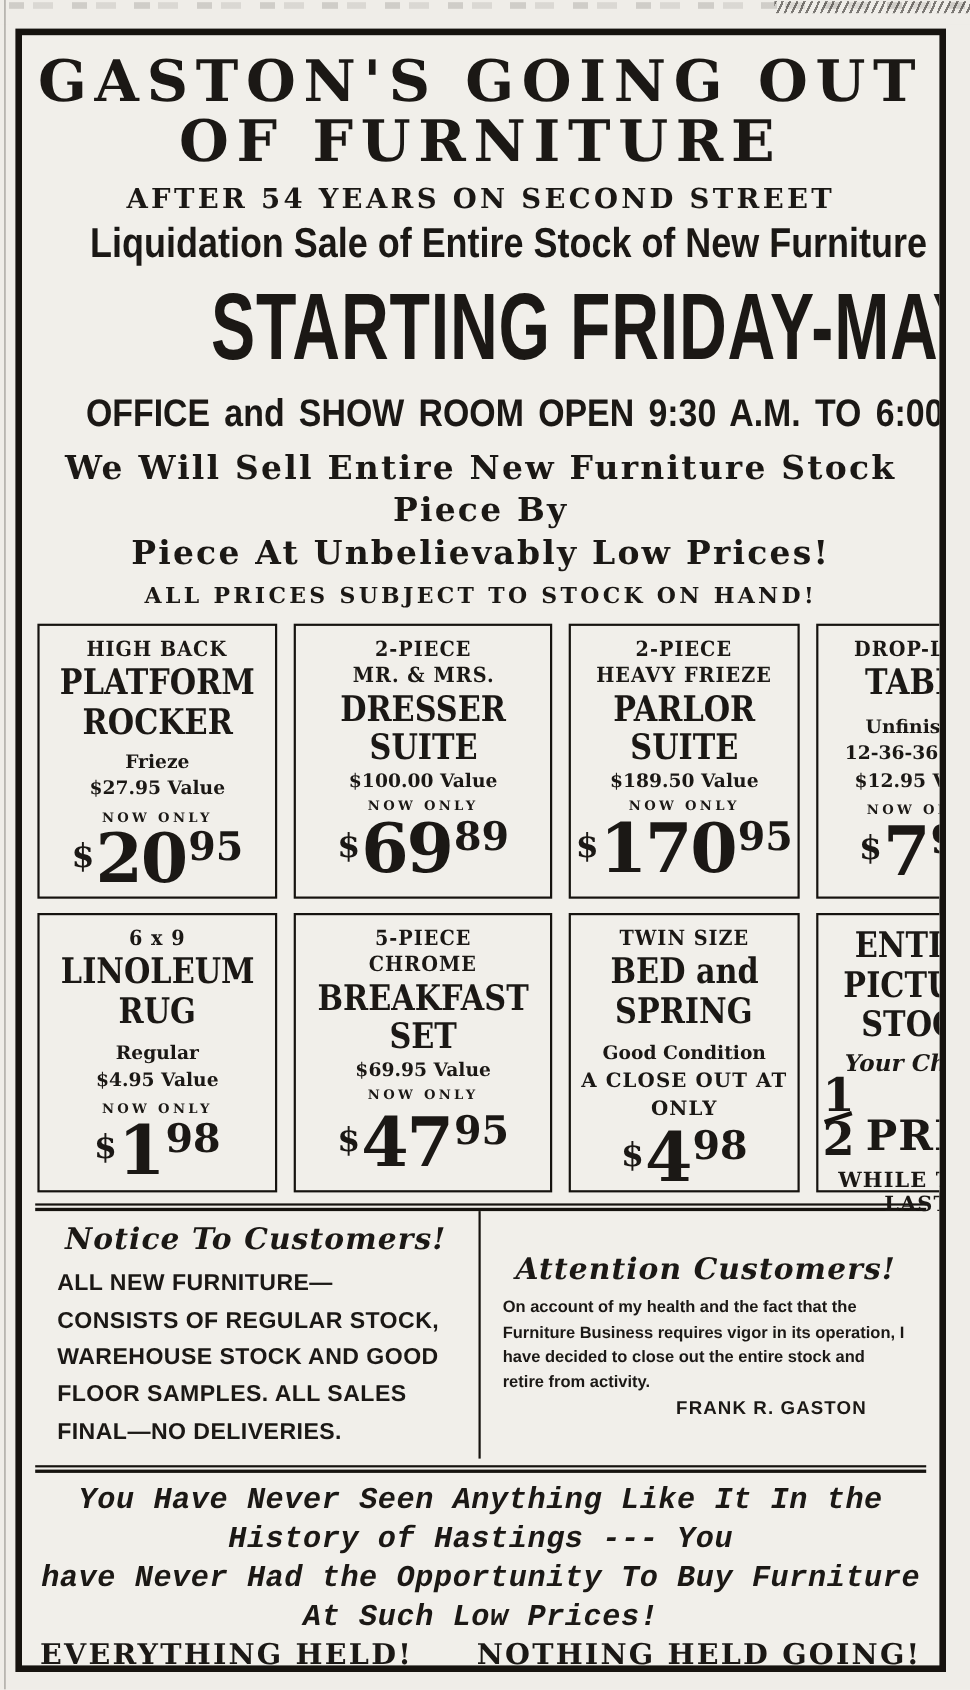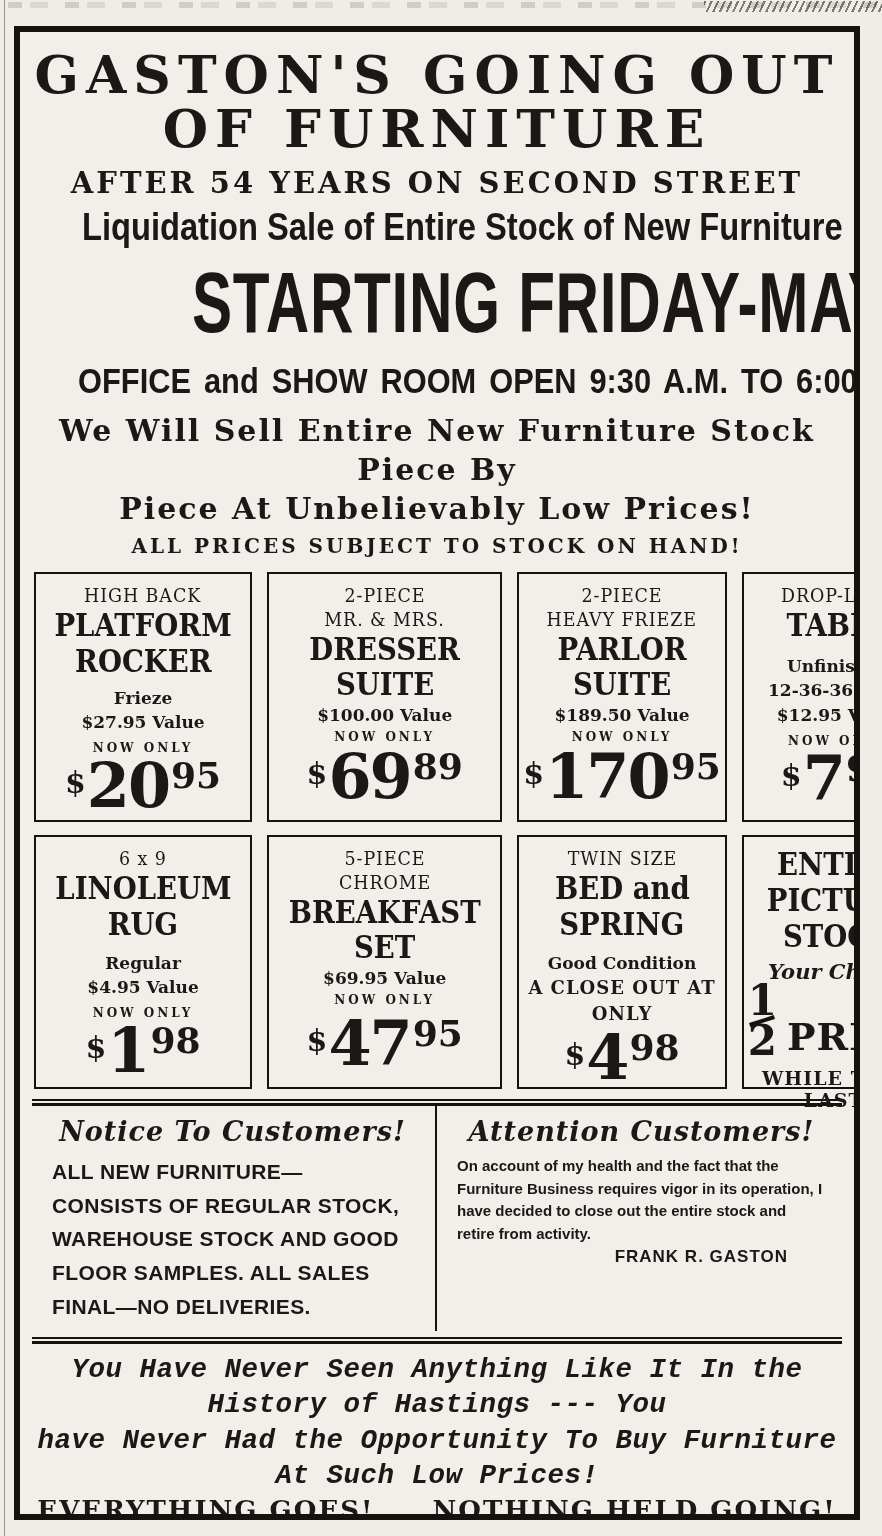--- a/index.html
+++ b/index.html
@@ -36,21 +36,21 @@
     position:absolute; left:14px; top:26px; width:846px; height:1494px;
     border:6px solid #16130f;
     background:#f1efea;
     overflow:hidden;
     text-align:center;
   }
   .cond   { display:inline-block; white-space:nowrap; transform-origin:50% 50%; }
 
   
   .title { font-family:"DejaVu Serif", serif; font-weight:bold; font-size:52px; line-height:1.04; letter-spacing:7px; margin-top:16px; }
-  .subtitle { font-family:"DejaVu Serif", serif; font-weight:bold; font-size:29px; letter-spacing:3px; margin-top:10px; }
+  .subtitle { font-family:"DejaVu Serif", serif; font-weight:bold; font-size:25px; letter-spacing:3px; margin-top:10px; }
   .liquidation { margin-top:6px; font-weight:bold; font-size:38px; }
   .liquidation .cond { transform:scaleX(.86); }
   .starting { margin-top:10px; font-weight:bold; font-size:86px; line-height:1.0; }
   .starting .cond { transform:scaleX(.70); letter-spacing:1px; }
   .hours { margin-top:16px; font-weight:bold; font-size:35px; }
   .hours .cond { transform:scaleX(.88); word-spacing:5px; }
   .pitch { font-family:"DejaVu Serif", serif; font-weight:bold; font-size:30px; line-height:1.3; letter-spacing:2px; margin-top:10px; }
   .stock-note { font-family:"DejaVu Serif", serif; font-weight:bold; font-size:20px; letter-spacing:3px; margin-top:6px; }
 
   
@@ -60,21 +60,21 @@
     grid-template-columns:repeat(4, 1fr);
     grid-template-rows:250px 254px;
     column-gap:15px; row-gap:13px;
   }
   .card {
     border:2.5px solid #16130f;
     background:#f1efea;
     display:flex; flex-direction:column; align-items:center;
     padding:10px 4px 12px 4px;
   }
-  .kicker { font-family:"DejaVu Serif", serif; font-weight:normal; font-size:19px; line-height:1.25; letter-spacing:1px; }
+  .kicker { font-family:"DejaVu Serif", serif; font-weight:bold; font-size:19px; line-height:1.25; letter-spacing:1px; }
   .kicker .cond { transform:scaleX(.92); }
   .pname  { font-family:"DejaVu Serif", serif; font-weight:bold; font-size:32px; line-height:1.12; }
   .pname .cond { transform:scaleX(.86); }
   .detail { font-family:"DejaVu Serif", serif; font-weight:bold; font-size:17px; line-height:1.45; }
   .detail-caps { font-family:"DejaVu Serif", serif; font-weight:bold; font-size:18px; line-height:1.45; letter-spacing:1px; }
   .now-only { font-family:"DejaVu Serif", serif; font-weight:bold; font-size:12px; letter-spacing:3px; margin-top:6px; }
   .price { font-family:"DejaVu Serif", serif; font-weight:bold; margin-top:auto; line-height:1; white-space:nowrap; }
   .price .dollar { display:inline-block; font-size:30px; transform:translateY(-14px); margin-right:1px; }
   .price .dollars { font-size:62px; letter-spacing:-2px; }
   .price .cents { display:inline-block; font-size:36px; vertical-align:top; transform:translateY(2px); margin-left:2px; }
@@ -83,21 +83,21 @@
   .frac { display:flex; flex-direction:column; align-items:center; line-height:.82; font-size:42px; }
   .frac-bar { width:26px; height:4px; background:#16130f; transform:rotate(-18deg); margin:1px 0; }
   .half-label { font-size:38px; margin-left:10px; letter-spacing:1px; }
   .last-line { font-family:"DejaVu Serif", serif; font-weight:bold; font-size:19px; letter-spacing:1px; margin-top:8px; }
 
   
   .rule-double { margin:10px 12px 0 12px; border-top:2px solid #16130f; border-bottom:3.5px solid #16130f; height:7px; }
   .rule-heavy  { margin:8px 12px 0 12px; border-bottom:4px solid #16130f; height:3px; }
 
   
-  .notice-row { display:flex; align-items:flex-start; margin:0 12px; text-align:left; }
+  .notice-row { display:flex; align-items:center; margin:0 12px; text-align:left; }
   .notice-col { flex:1 1 50%; padding:10px 16px 8px 20px; }
   .notice-col.left { border-right:2px solid #16130f; padding-right:22px; }
   .notice-title { font-family:"DejaVu Serif", serif; font-weight:bold; font-style:italic; font-size:27px; text-align:center; letter-spacing:1px; }
   .notice-body { font-weight:bold; font-size:21px; line-height:1.6; margin-top:8px; letter-spacing:.4px; }
   .attention-body { font-weight:bold; font-size:15px; line-height:1.5; margin-top:8px; }
   .signature { font-weight:bold; font-size:17px; text-align:right; padding-right:38px; margin-top:2px; letter-spacing:1px; }
 
   
   .tagline { font-family:Liberation Mono, monospace; font-weight:bold; font-style:italic; font-size:27.5px; line-height:1.28; margin-top:8px; letter-spacing:.5px; }
   .shout { font-family:"DejaVu Serif", serif; font-weight:bold; font-size:26px; letter-spacing:2px; margin-top:2px; }
@@ -228,20 +228,20 @@
       <div class="attention-body">On account of my health and the fact that the Furniture Business requires vigor in its operation, I have decided to close out the entire stock and retire from activity.</div>
       <div class="signature">FRANK R. GASTON</div>
     </div>
   </div>
 
   <div class="rule-double" style="margin-top:6px;"></div>
 
   <div class="tagline">You Have Never Seen Anything Like It In the History of Hastings --- You</div>
   <div class="tagline" style="margin-top:0;">have Never Had the Opportunity To Buy Furniture At Such Low Prices!</div>
   <div class="shout">
-    <span>EVERYTHING GOES!</span><span class="gap"></span><span>NOTHING HELD GOING!</span>
+    <span>EVERYTHING HELD!</span><span class="gap"></span><span>NOTHING HELD GOING!</span>
   </div>
 
   <div class="rule-heavy"></div>
 
   <div class="store-name"><span class="cond">GASTON'S FURNITURE</span></div>
 
 </div>
 
 </body></html>

